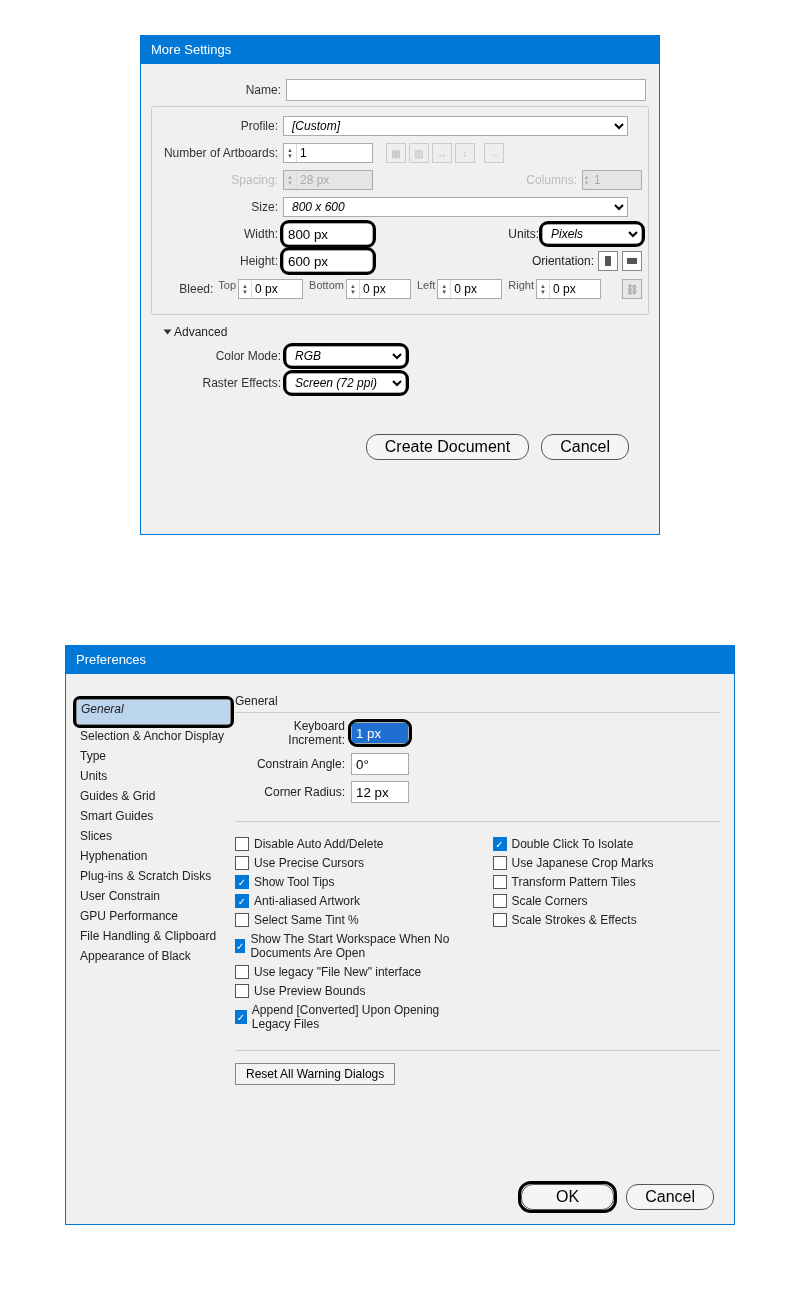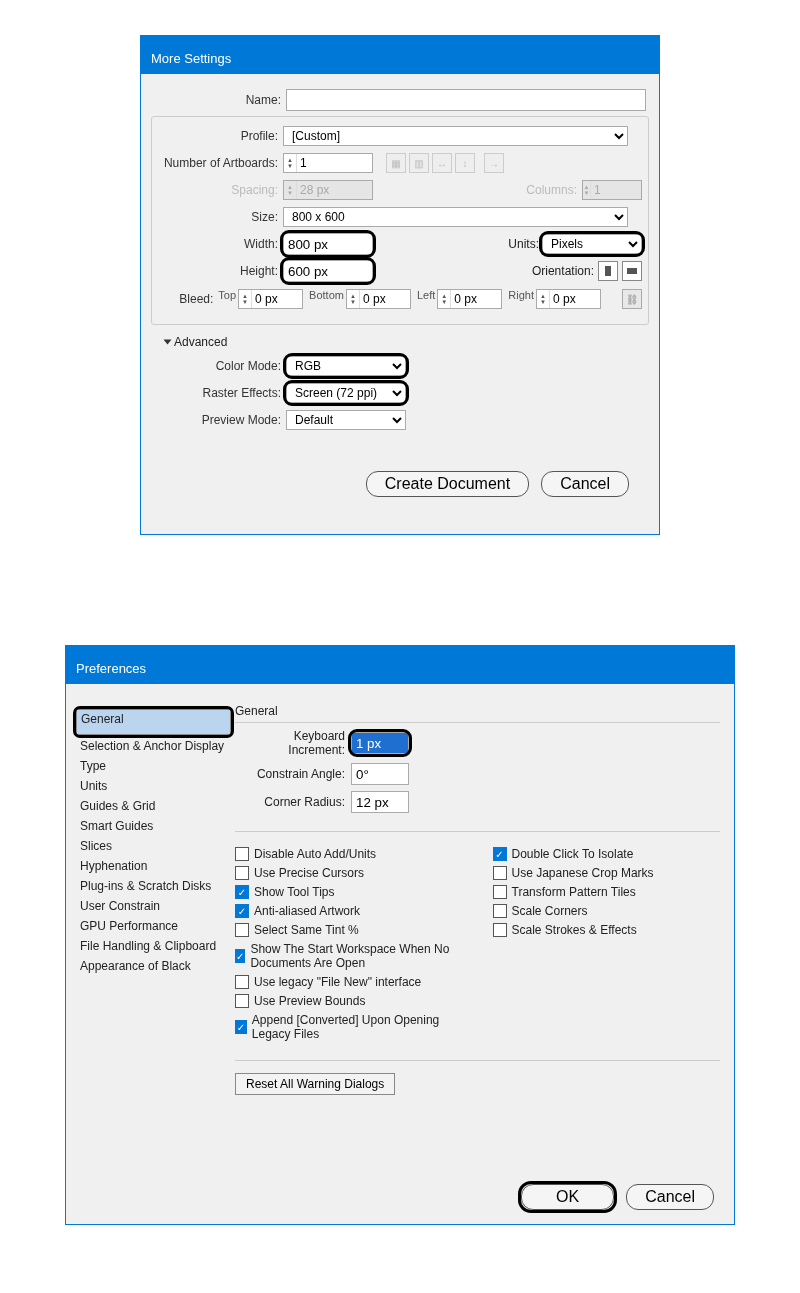--- a/index.html
+++ b/index.html
@@ -21,22 +21,22 @@
   .dialog {
     position: absolute;
     background: #f0f0f0;
     border: 1.5px solid #0078d7;
     box-sizing: border-box;
   }
   .titlebar {
     background: #0078d7;
     color: #fff;
     font-size: 13px;
-    padding: 16px 10px;
-    height: 38px;
+    padding: 7px 10px;
+    height: 28px;
     box-sizing: border-box;
     line-height: 14px;
   }
 
   
   .d1 {
     left: 140px;
     top: 35px;
     width: 520px;
     height: 500px;
@@ -67,20 +67,21 @@
     height: 20px;
     border: 1px solid #aaa;
     background: #fff;
     padding: 0 4px;
   }
   .sel {
     height: 20px;
     border: 1px solid #aaa;
     background: #fff;
     padding: 0 4px;
+    font-style: italic;
   }
   .stepper {
     display: flex;
     align-items: center;
     border: 1px solid #aaa;
     height: 20px;
     background: #fff;
     box-sizing: border-box;
   }
   .stepper .arrows {
@@ -380,26 +381,20 @@
       </div>
     </div>
     <div class="row">
       <div class="lbl" style="width:130px">Raster Effects:</div>
       <div class="hl">
         <select class="sel" style="width:120px">
           <option>Screen (72 ppi)</option>
         </select>
       </div>
     </div>
-    <div class="row">
-      <div class="lbl" style="width:130px">Preview Mode:</div>
-      <select class="sel" style="width:120px">
-        <option>Default</option>
-      </select>
-    </div>
 
     <div class="dlg-btns" style="margin-top:32px">
       <button class="btn">Create Document</button>
       <button class="btn">Cancel</button>
     </div>
   </div>
 </div>
 
 <div class="dialog d2">
   <div class="titlebar">Preferences</div>
@@ -438,21 +433,21 @@
       </div>
       <div class="kvrow">
         <div class="kl">Corner Radius:</div>
         <input class="txt" style="width: 48px;" value="12 px">
       </div>
 
       <div class="checks">
         <div class="col" id="checksLeft">
               <div class="ck">
                 <div class="ckbox"></div>
-                <span>Disable Auto Add/Units</span>
+                <span>Disable Auto Add/Delete</span>
               </div>
               <div class="ck">
                 <div class="ckbox"></div>
                 <span>Use Precise Cursors</span>
               </div>
               <div class="ck">
                 <div class="ckbox on">✓</div>
                 <span>Show Tool Tips</span>
               </div>
               <div class="ck">

